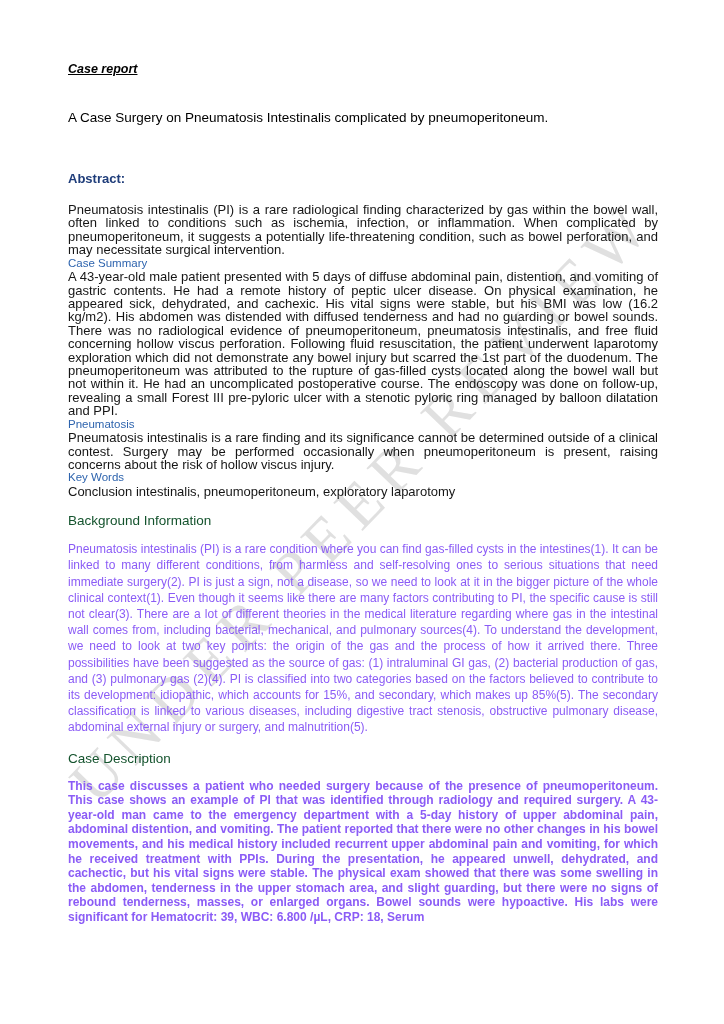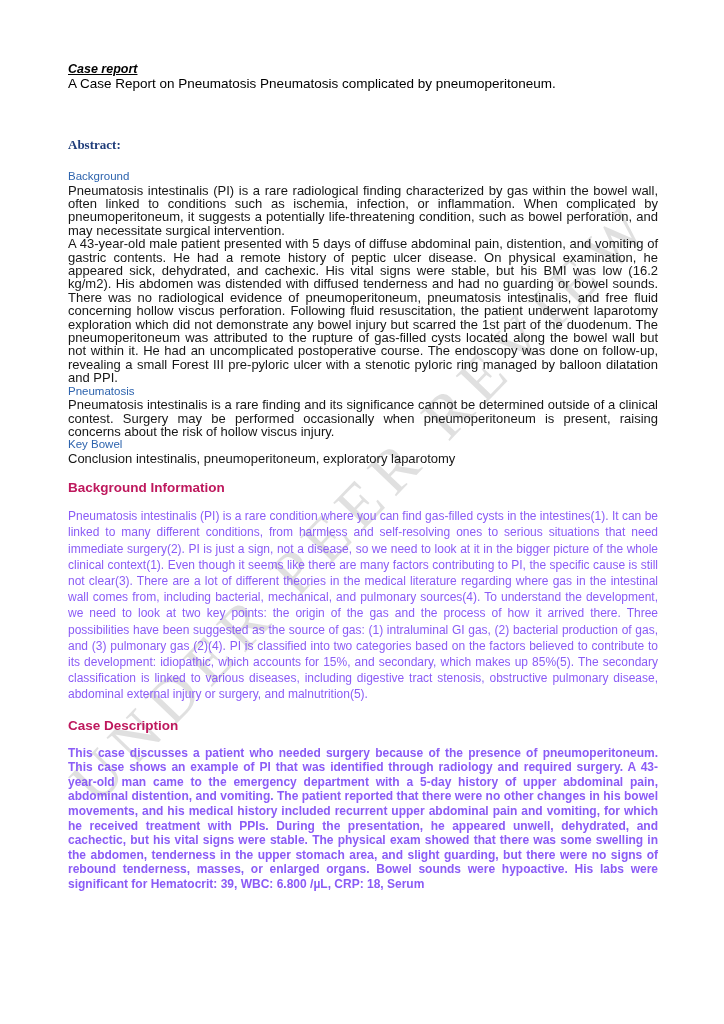--- a/index.html
+++ b/index.html
@@ -30,50 +30,50 @@
   .content {
     position: relative;
     z-index: 1;
     padding: 62px 66px 0 68px;
   }
   .doc-type {
     font-size: 12.5px;
     font-weight: bold;
     font-style: italic;
     text-decoration: underline;
+    margin-bottom: 34px;
     color: #000000;
   }
   .title {
     font-size: 13.5px;
     font-weight: 400;
     color: #000000;
     margin-bottom: 46px;
   }
   .abstract-heading {
     font-size: 13px;
     font-weight: bold;
     color: #1f3d7a;
     margin-bottom: 17px;
-    font-family: Liberation Serif, serif;
   }
   .abs-label {
     font-size: 11.5px;
     color: #2e64ae;
     line-height: 13.5px;
   }
   .abs-text {
     font-size: 13px;
     line-height: 13.4px;
     text-align: justify;
     color: #161616;
   }
   .section-heading {
     font-size: 13.5px;
-    font-weight: bold;
-    color: #be185d;
+    font-weight: normal;
+    color: #14532d;
     margin-top: 15px;
     margin-bottom: 13px;
   }
   .body-text {
     font-size: 12px;
     line-height: 16.2px;
     text-align: justify;
     color: #8b5cf6;
   }
   .body-text.tight {
@@ -85,40 +85,40 @@
 <body>
 
 <div class="page">
 
   <div class="watermark">UNDER PEER REVIEW</div>
 
   <div class="content">
 
     <div class="doc-type">Case report</div>
 
-    <h1 class="title">A Case Report on Pneumatosis Pneumatosis complicated by pneumoperitoneum.</h1>
+    <h1 class="title">A Case Surgery on Pneumatosis Intestinalis complicated by pneumoperitoneum.</h1>
 
     <h2 class="abstract-heading">Abstract:</h2>
 
     <div class="abs-section">
-      <div class="abs-label">Background</div>
       <p class="abs-text">Pneumatosis intestinalis (PI) is a rare radiological finding characterized by gas within the bowel wall, often linked to conditions such as ischemia, infection, or inflammation. When complicated by pneumoperitoneum, it suggests a potentially life-threatening condition, such as bowel perforation, and may necessitate surgical intervention.</p>
     </div>
 
     <div class="abs-section">
+      <div class="abs-label">Case Summary</div>
       <p class="abs-text">A 43-year-old male patient presented with 5 days of diffuse abdominal pain, distention, and vomiting of gastric contents. He had a remote history of peptic ulcer disease. On physical examination, he appeared sick, dehydrated, and cachexic. His vital signs were stable, but his BMI was low (16.2 kg/m2). His abdomen was distended with diffused tenderness and had no guarding or bowel sounds. There was no radiological evidence of pneumoperitoneum, pneumatosis intestinalis, and free fluid concerning hollow viscus perforation. Following fluid resuscitation, the patient underwent laparotomy exploration which did not demonstrate any bowel injury but scarred the 1st part of the duodenum. The pneumoperitoneum was attributed to the rupture of gas-filled cysts located along the bowel wall but not within it. He had an uncomplicated postoperative course. The endoscopy was done on follow-up, revealing a small Forest III pre-pyloric ulcer with a stenotic pyloric ring managed by balloon dilatation and PPI.</p>
     </div>
 
     <div class="abs-section">
       <div class="abs-label">Pneumatosis</div>
       <p class="abs-text">Pneumatosis intestinalis is a rare finding and its significance cannot be determined outside of a clinical contest. Surgery may be performed occasionally when pneumoperitoneum is present, raising concerns about the risk of hollow viscus injury.</p>
     </div>
 
     <div class="abs-section">
-      <div class="abs-label">Key Bowel</div>
+      <div class="abs-label">Key Words</div>
       <p class="abs-text">Conclusion intestinalis, pneumoperitoneum, exploratory laparotomy</p>
     </div>
 
     <h2 class="section-heading">Background Information</h2>
 
     <p class="body-text">Pneumatosis intestinalis (PI) is a rare condition where you can find gas-filled cysts in the intestines(1). It can be linked to many different conditions, from harmless and self-resolving ones to serious situations that need immediate surgery(2). PI is just a sign, not a disease, so we need to look at it in the bigger picture of the whole clinical context(1). Even though it seems like there are many factors contributing to PI, the specific cause is still not clear(3). There are a lot of different theories in the medical literature regarding where gas in the intestinal wall comes from, including bacterial, mechanical, and pulmonary sources(4). To understand the development, we need to look at two key points: the origin of the gas and the process of how it arrived there. Three possibilities have been suggested as the source of gas: (1) intraluminal GI gas, (2) bacterial production of gas, and (3) pulmonary gas (2)(4). PI is classified into two categories based on the factors believed to contribute to its development: idiopathic, which accounts for 15%, and secondary, which makes up 85%(5). The secondary classification is linked to various diseases, including digestive tract stenosis, obstructive pulmonary disease, abdominal external injury or surgery, and malnutrition(5).</p>
 
     <h2 class="section-heading">Case Description</h2>
 
     <p class="body-text tight">This case discusses a patient who needed surgery because of the presence of pneumoperitoneum. This case shows an example of PI that was identified through radiology and required surgery. A 43-year-old man came to the emergency department with a 5-day history of upper abdominal pain, abdominal distention, and vomiting. The patient reported that there were no other changes in his bowel movements, and his medical history included recurrent upper abdominal pain and vomiting, for which he received treatment with PPIs. During the presentation, he appeared unwell, dehydrated, and cachectic, but his vital signs were stable. The physical exam showed that there was some swelling in the abdomen, tenderness in the upper stomach area, and slight guarding, but there were no signs of rebound tenderness, masses, or enlarged organs. Bowel sounds were hypoactive. His labs were significant for Hematocrit: 39, WBC: 6.800 /µL, CRP: 18, Serum</p>

